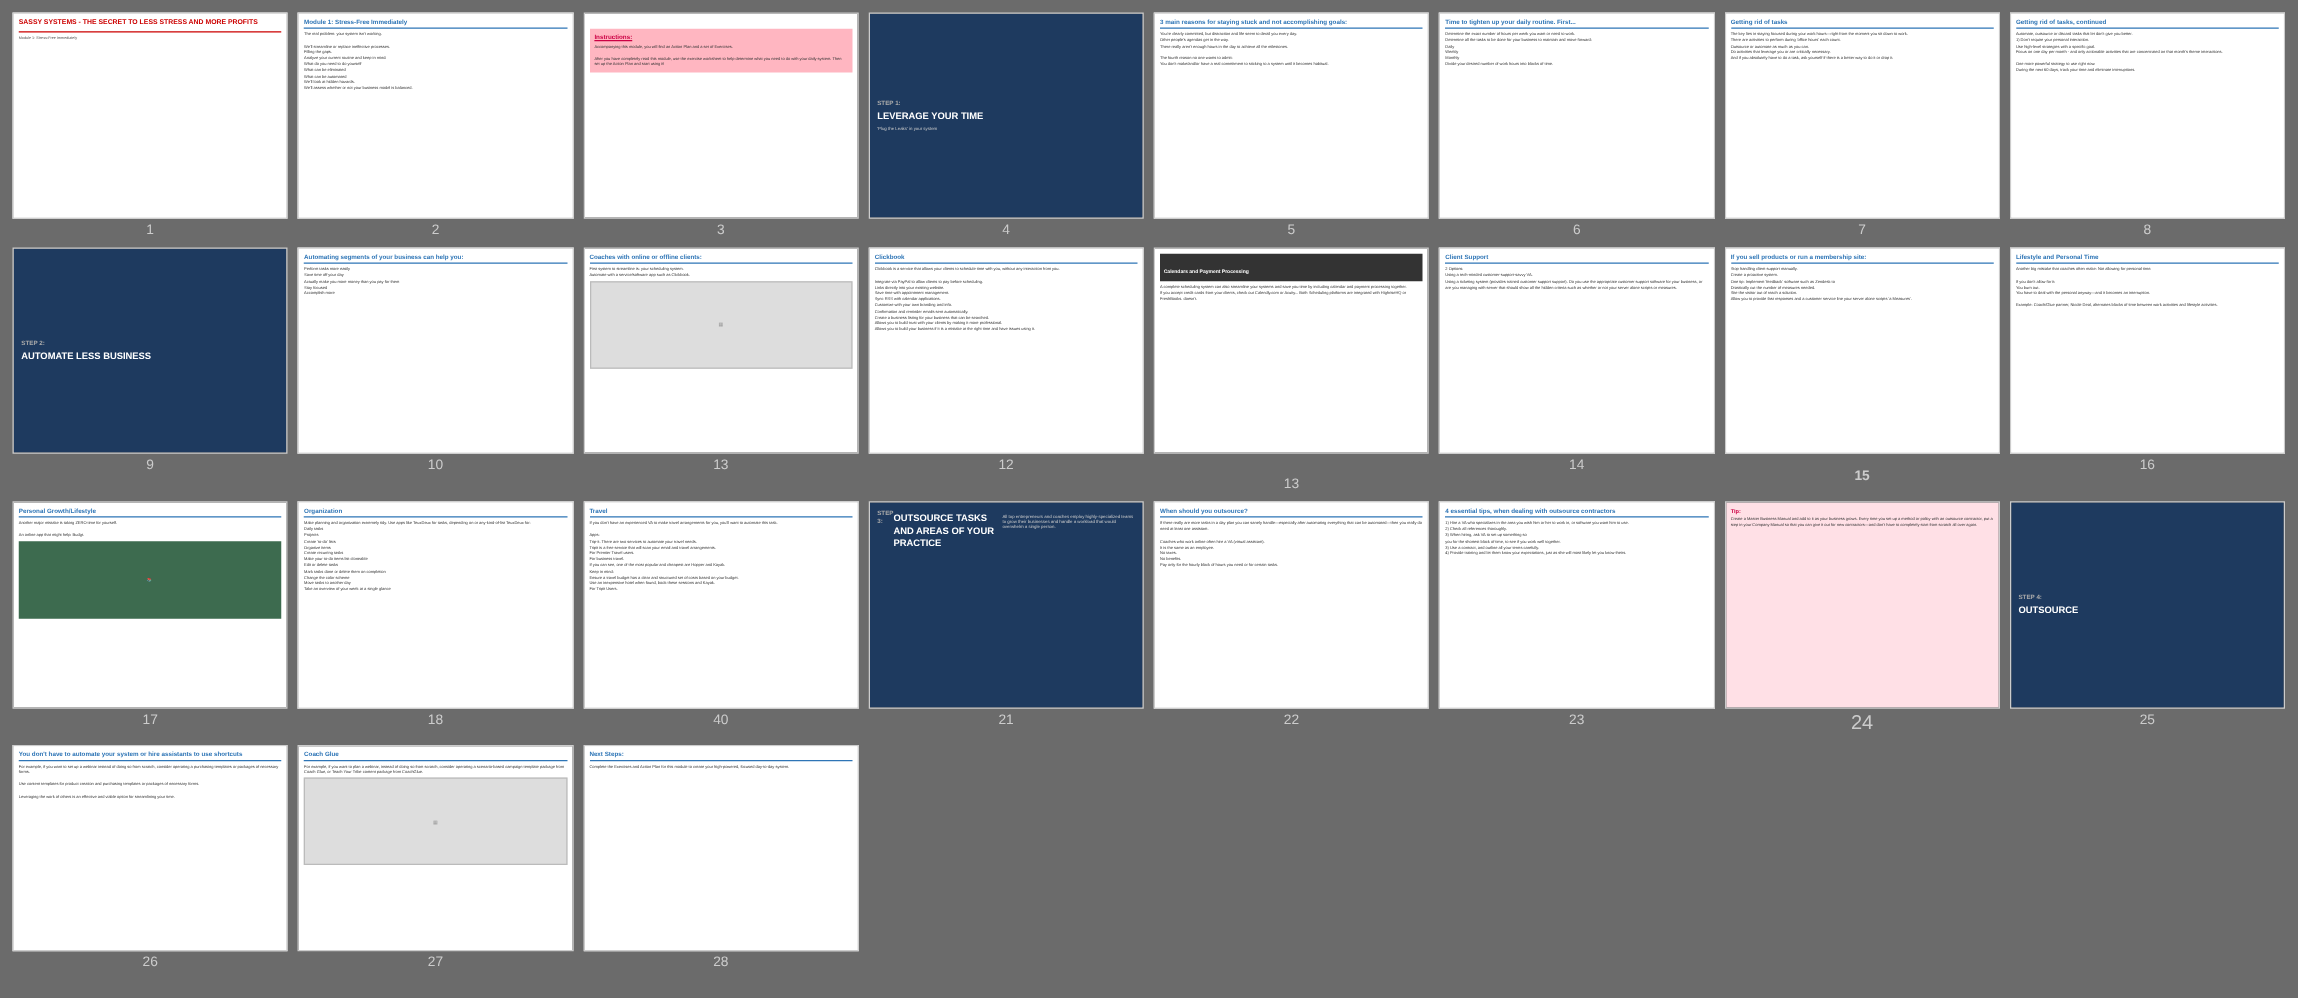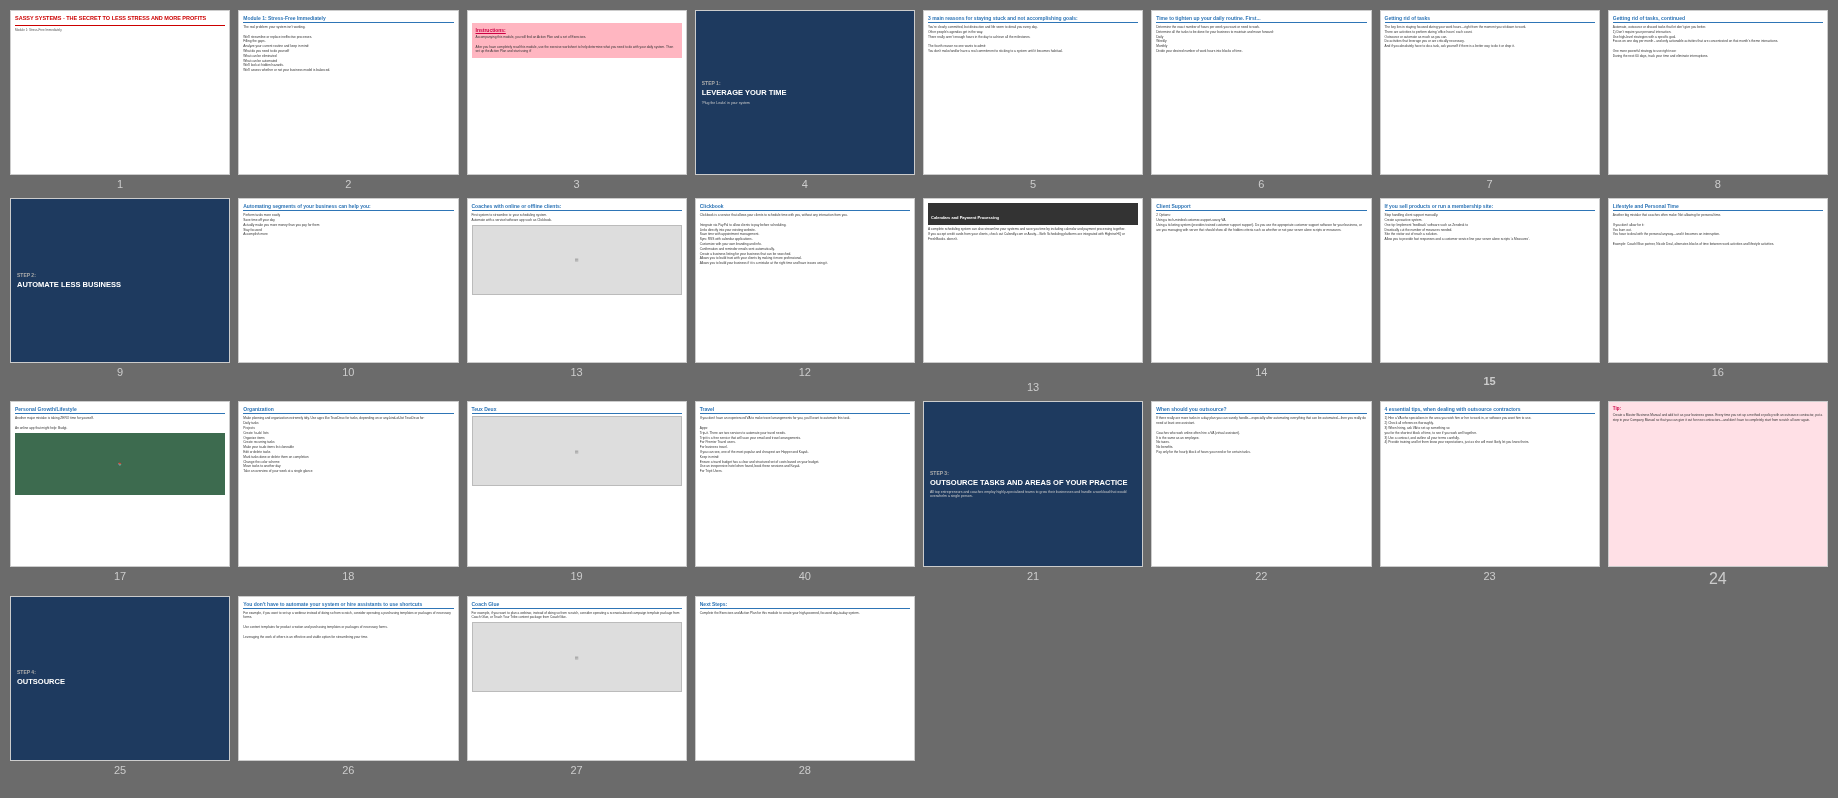--- a/index.html
+++ b/index.html
@@ -222,43 +222,31 @@
         <div style="width:100%;height:100%;background:#fff;padding:4px;overflow:hidden;">
       <div style="font-size:5px;font-weight:bold;color:#2e75b6;border-bottom:0.5px solid #2e75b6;padding-bottom:1px;margin-bottom:2px;">Organization</div>
       <div style="font-size:3.2px;color:#333;line-height:1.5;">Make planning and organization extremely tidy. Use apps like TeuxDeux for tasks, depending on or any-kind-of-list TeuxDeux for:<br>Daily tasks<br>Projects<br>Create 'to-do' lists<br>Organize items<br>Create recurring tasks<br>Make your to-do items list cloneable<br>Edit or delete tasks<br>Mark tasks done or delete them on completion<br>Change the color scheme<br>Move tasks to another day<br>Take an overview of your week at a single glance</div>
 
     </div>
       </div>
       <div class="slide-number" style="color: rgb(204, 204, 204); font-size: 11px; margin-top: 3px;">18</div>
     </div>
     <div class="slide-wrapper">
       <div class="slide">
-        <div style="width:100%;height:100%;background:#fff;padding:4px;">
-      <div style="font-size:5px;font-weight:bold;color:#2e75b6;border-bottom:0.5px solid #2e75b6;padding-bottom:1px;margin-bottom:2px;">Teux Deux</div>
-
-      <div style="background:#ddd;width:100%;height:45%;display:flex;align-items:center;justify-content:center;border:0.5px solid #bbb;">
-        <span style="color:#999;font-size:4px;">▦</span>
-      </div>
-    </div>
-      </div>
-      <div class="slide-number" style="color: rgb(204, 204, 204); font-size: 11px; margin-top: 3px;">19</div>
-    </div>
-    <div class="slide-wrapper">
-      <div class="slide">
         <div style="width:100%;height:100%;background:#fff;padding:4px;overflow:hidden;">
       <div style="font-size:5px;font-weight:bold;color:#2e75b6;border-bottom:0.5px solid #2e75b6;padding-bottom:1px;margin-bottom:2px;">Travel</div>
       <div style="font-size:3.2px;color:#333;line-height:1.5;">If you don't have an experienced VA to make travel arrangements for you, you'll want to automate this task.<br><br>Apps:<br>Trip-it. There are two services to automate your travel needs.<br>Tripit is a free service that will scan your email and travel arrangements.<br>For Premier Travel users.<br>For business travel.<br>If you can see, one of the most popular and cheapest are Hopper and Kayak.<br>Keep in mind:<br>Ensure a travel budget has a clear and structured set of costs based on your budget.<br>Use an inexpensive hotel when found, book these sessions and Kayak.<br>For Tripit Users.</div>
 
     </div>
       </div>
       <div class="slide-number" style="color: rgb(204, 204, 204); font-size: 11px; margin-top: 3px;">40</div>
     </div>
     <div class="slide-wrapper">
       <div class="slide">
-        <div style="width:100%;height:100%;background:#1e3a5f;display:flex;flex-direction:column;justify-content:center;padding:6px;">
+        <div style="width:100%;height:100%;background:#1e3a5f;display:flex;justify-content:center;padding:6px;">
       <div style="font-size:5px;color:#aaa;font-weight:bold;">STEP 3:</div>
       <div style="font-size:7.5px;font-weight:bold;color:#fff;margin-top:2px;line-height:1.3;">OUTSOURCE TASKS AND AREAS OF YOUR PRACTICE</div>
       <div style="font-size:3.5px;color:#ccc;margin-top:3px;">All top entrepreneurs and coaches employ highly-specialized teams to grow their businesses and handle a workload that would overwhelm a single person.</div>
     </div>
       </div>
       <div class="slide-number" style="color: rgb(204, 204, 204); font-size: 11px; margin-top: 3px;">21</div>
     </div>
     <div class="slide-wrapper">
       <div class="slide">
         <div style="width:100%;height:100%;background:#fff;padding:4px;overflow:hidden;">

